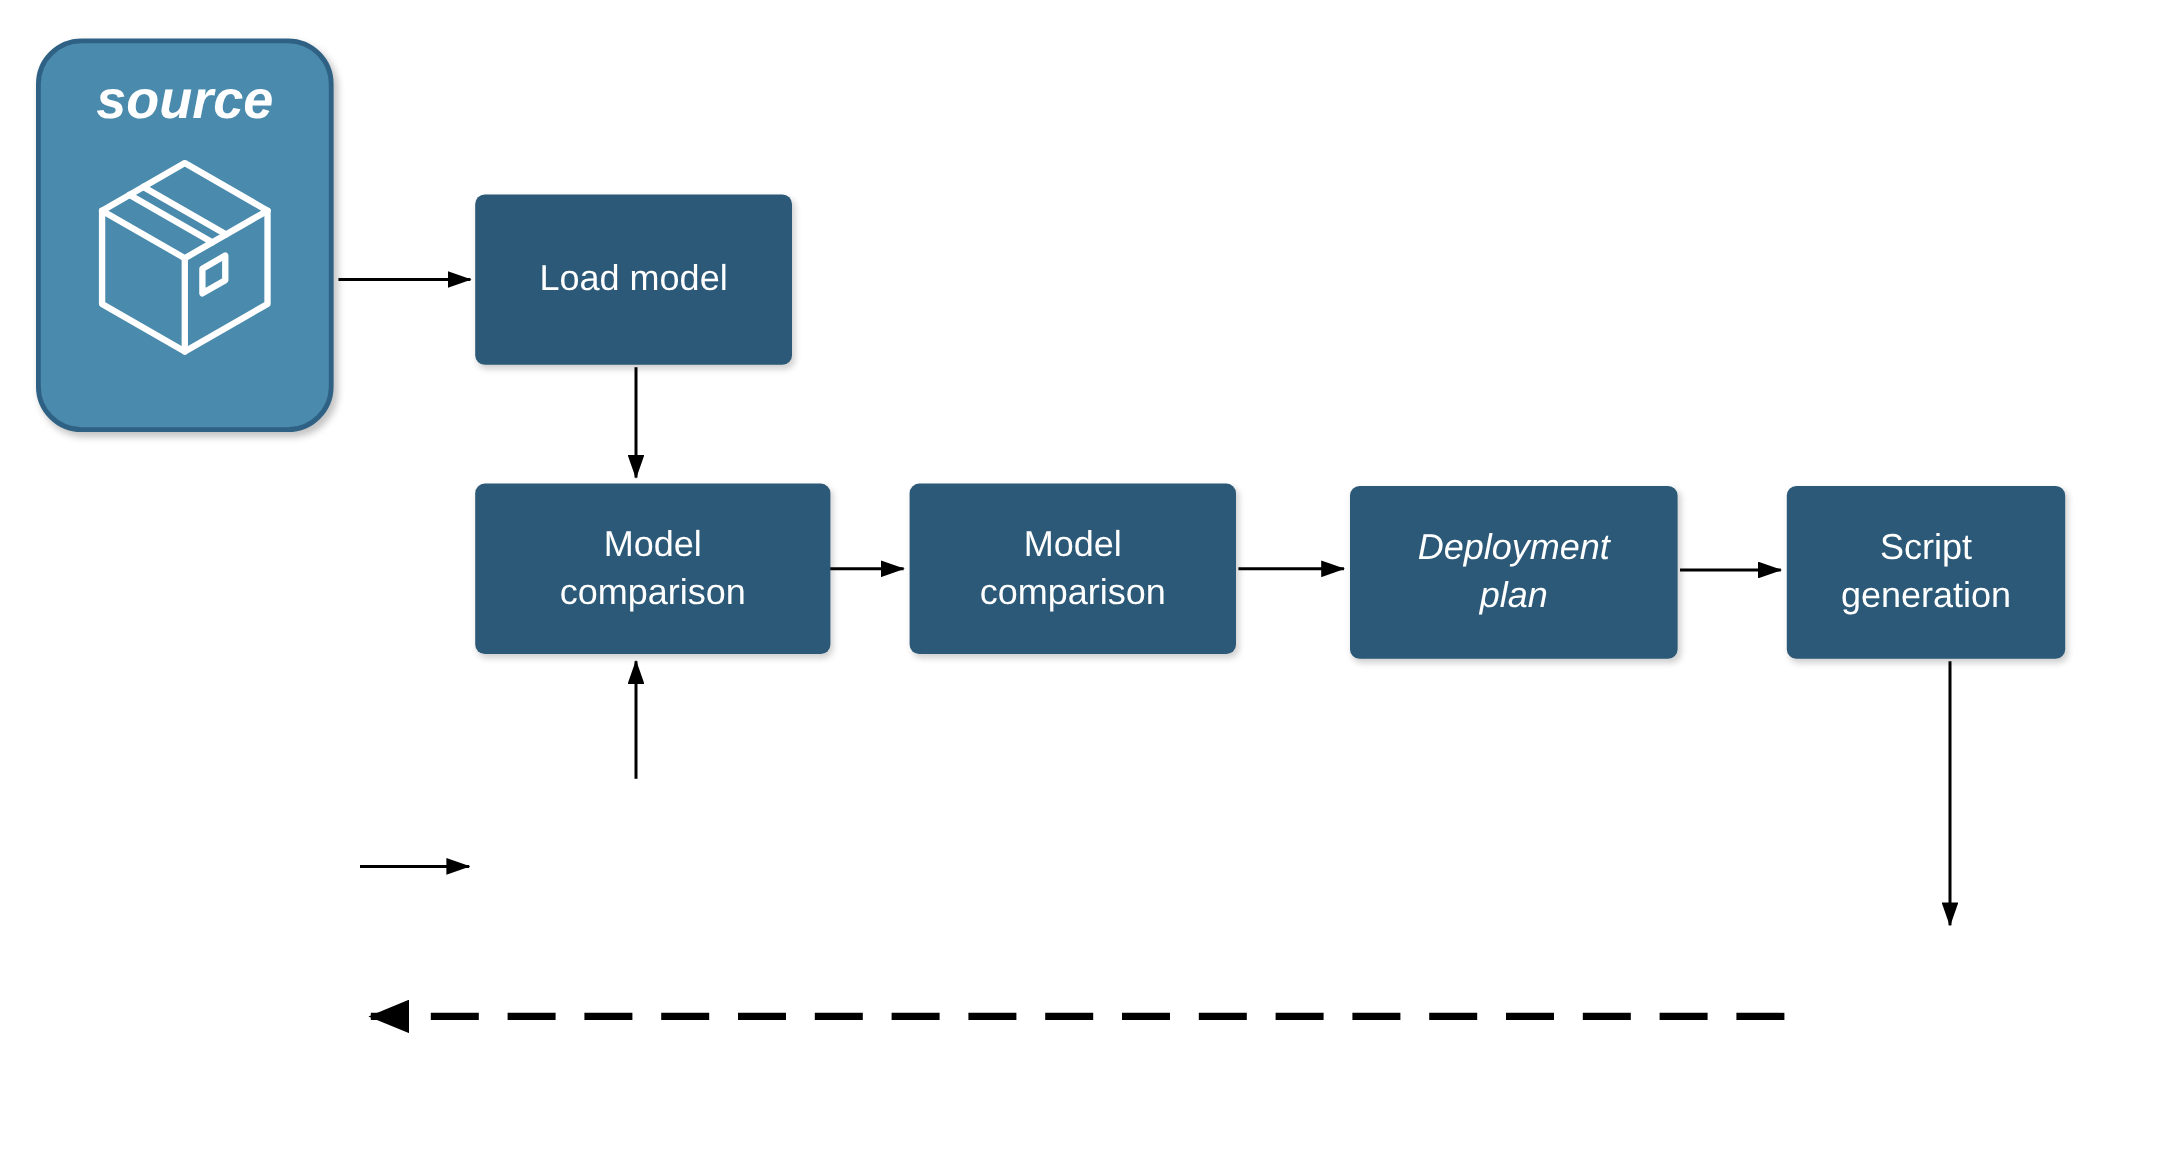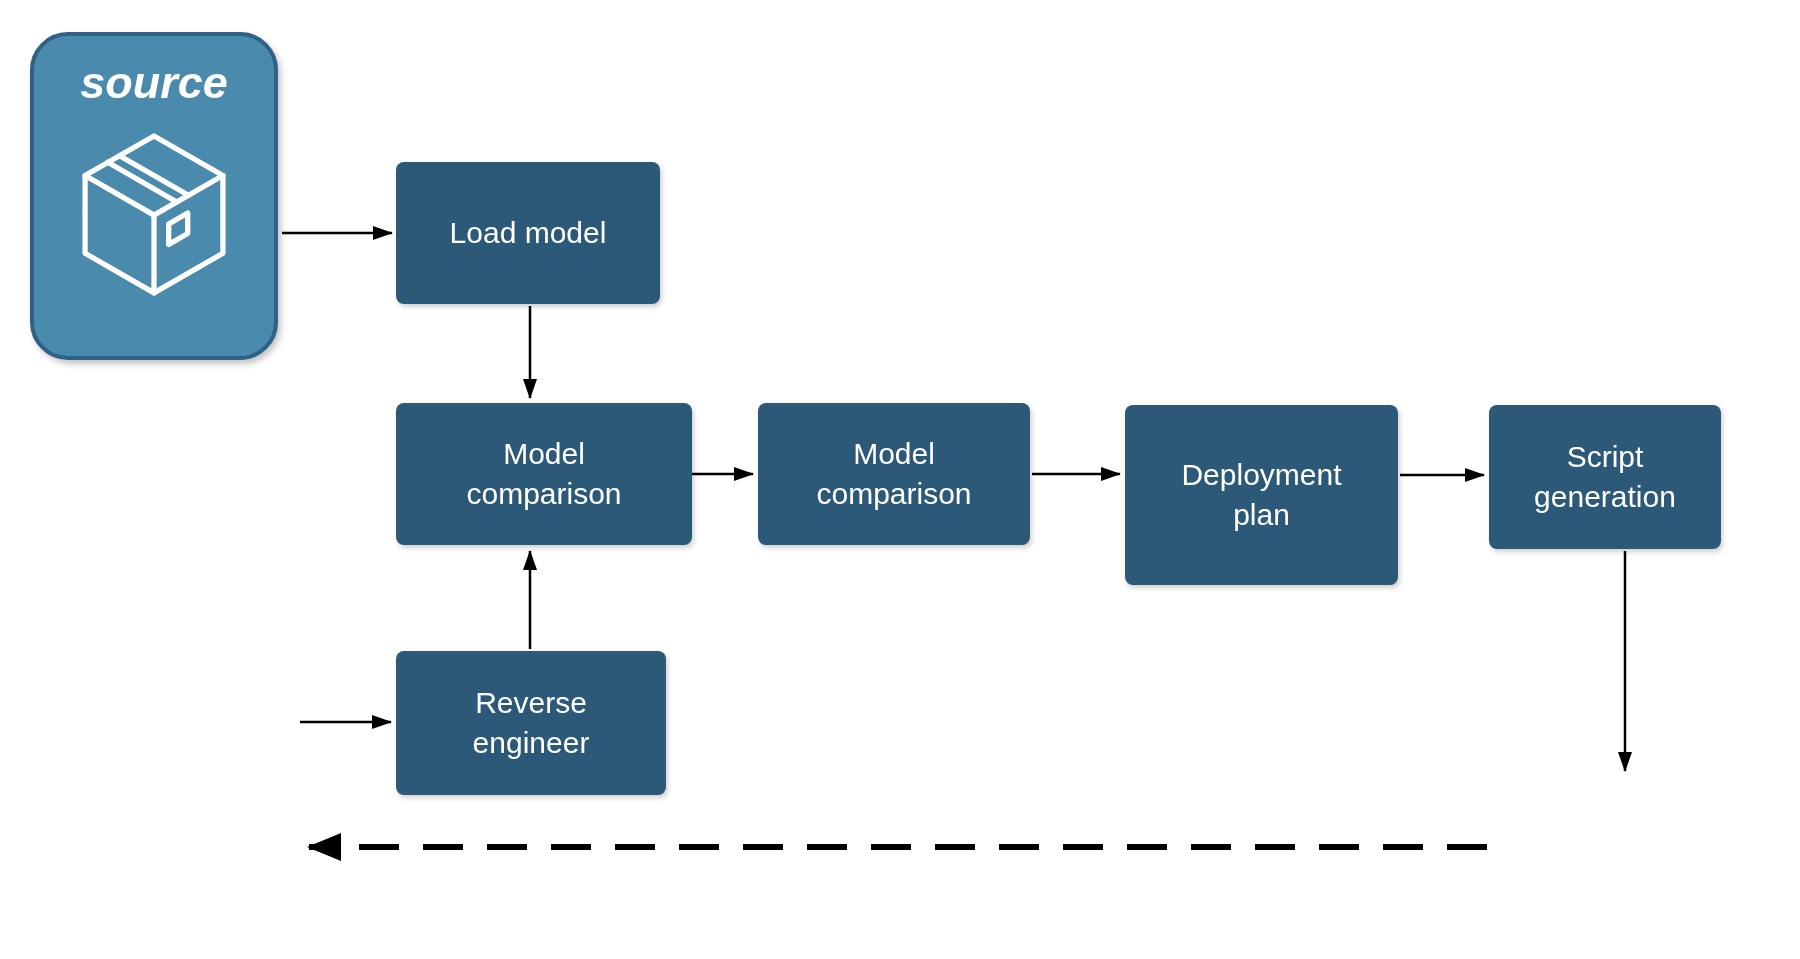--- a/index.html
+++ b/index.html
@@ -34,21 +34,21 @@
     text-align: center;
     color: var(--label-text);
     font-size: 30px; line-height: 40px;
     box-shadow: 2px 3px 5px rgba(40,40,40,0.22);
   }
   .node .label { max-width: 195px; }
 
   #n-load-model        { left: 396px;  top: 162px; width: 264px; height: 142px; }
   #n-model-comparison  { left: 396px;  top: 403px; width: 296px; height: 142px; }
   #n-model-differences { left: 758px;  top: 403px; width: 272px; height: 142px; }
-  #n-deployment-plan   { left: 1125px; top: 405px; width: 273px; height: 180px; }
+  #n-deployment-plan   { left: 1125px; top: 405px; width: 273px; height: 144px; font-style: italic; }
   #n-script-generation { left: 1489px; top: 405px; width: 232px; height: 144px; }
   #n-script-execution  { left: 1489px; top: 776px; width: 268px; height: 142px; }
   #n-reverse-engineer  { left: 396px;  top: 651px; width: 270px; height: 144px; }
 
   
   .endpoint {
     position: absolute; z-index: 2;
     background: var(--endpoint-fill);
     border: 4px solid var(--endpoint-border);
     border-radius: 38px;
@@ -125,17 +125,14 @@
 
   <div class="node" id="n-deployment-plan">
     <div class="label">Deployment plan</div>
   </div>
 
   <div class="node" id="n-script-generation">
     <div class="label">Script generation</div>
   </div>
 
 
-  <div class="node" id="n-reverse-engineer">
-    <div class="label">Reverse engineer</div>
-  </div>
 
 </div>
 
 </body></html>

